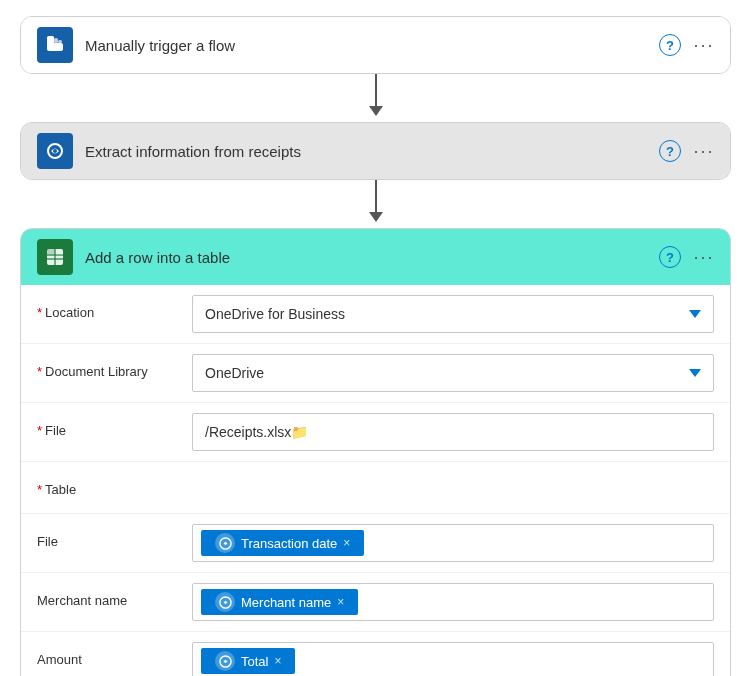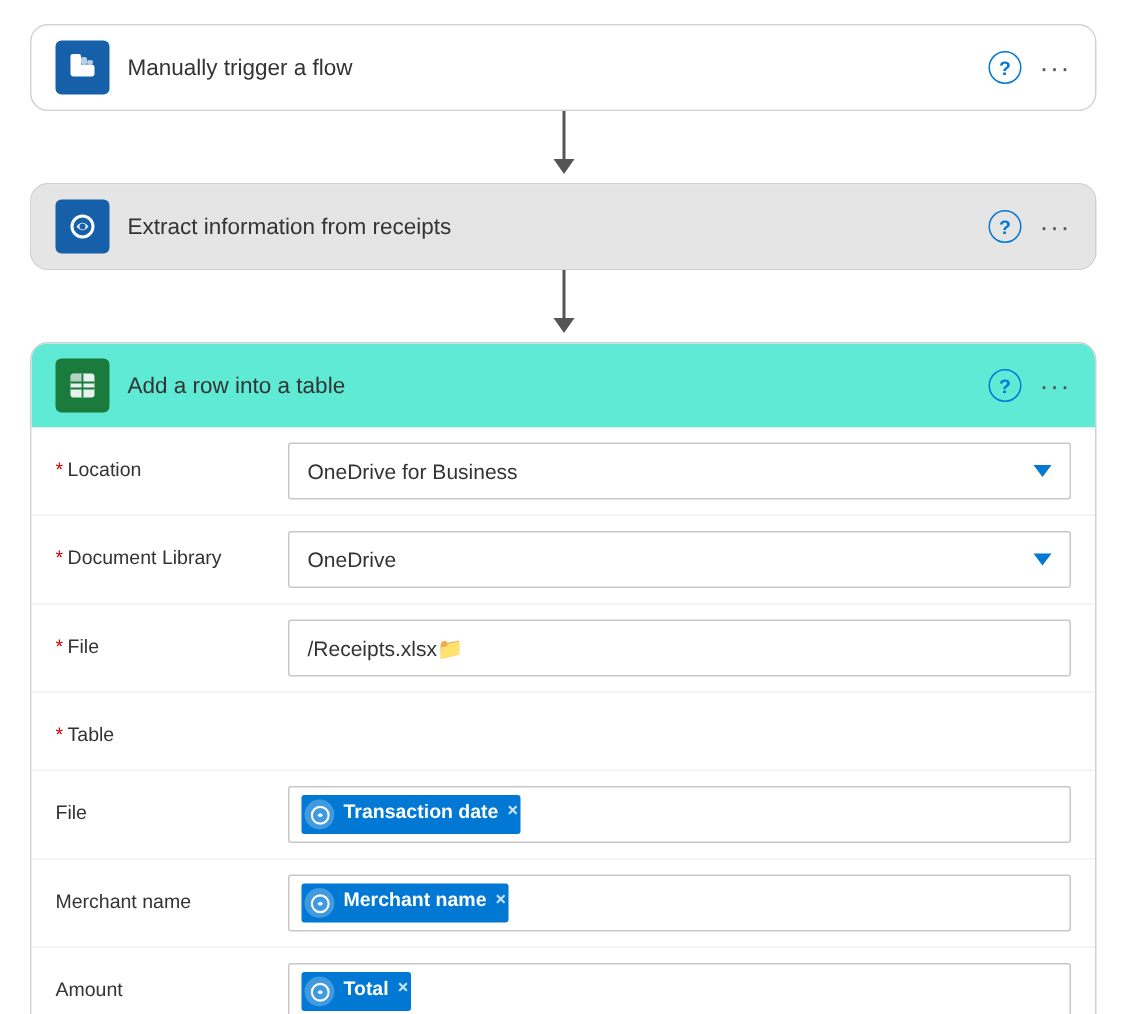--- a/index.html
+++ b/index.html
@@ -212,27 +212,27 @@
       border: 1px solid #c8c8c8;
       border-radius: 2px;
       padding: 4px 8px;
       background: #fff;
       min-height: 38px;
       gap: 6px;
     }
 
     .tag {
       display: flex;
+      align-items: center;
       background: #0078d4;
       color: #fff;
       border-radius: 2px;
-      padding: 3px 2px;
+      padding: 3px 14px;
       font-size: 13px;
       gap: 6px;
-      font-weight: bold;
     }
 
     .tag-icon {
       width: 20px;
       height: 20px;
       border-radius: 50%;
       background: rgba(255,255,255,0.25);
       display: flex;
       align-items: center;
       justify-content: center;

